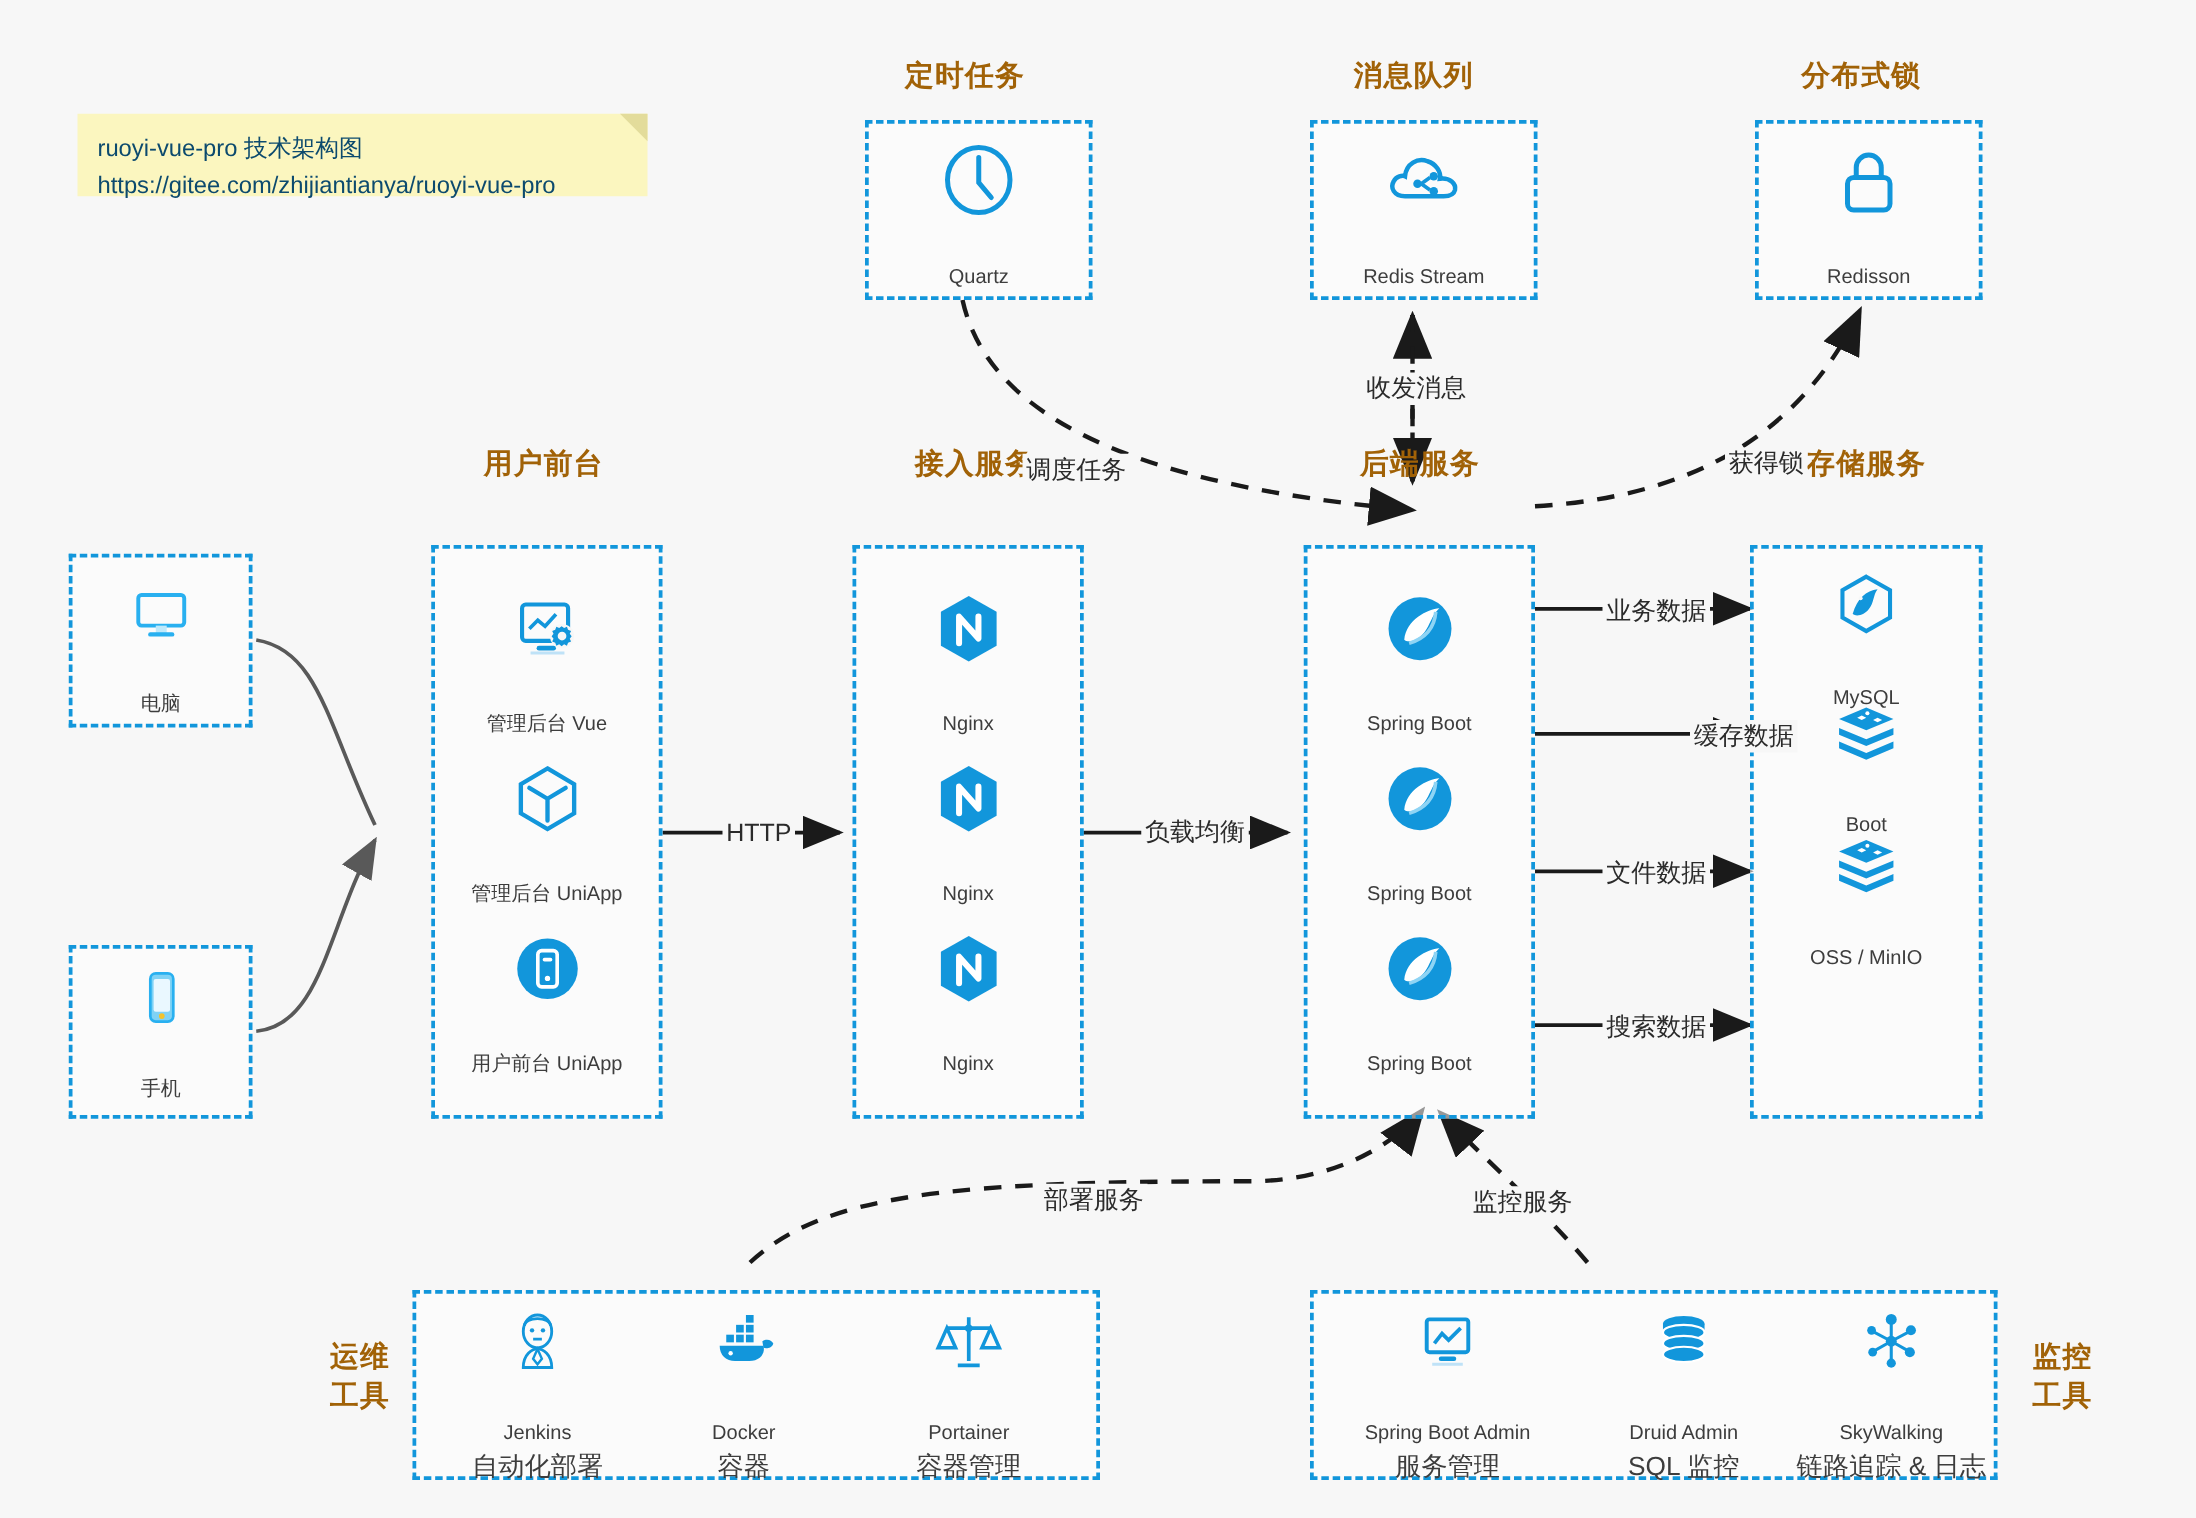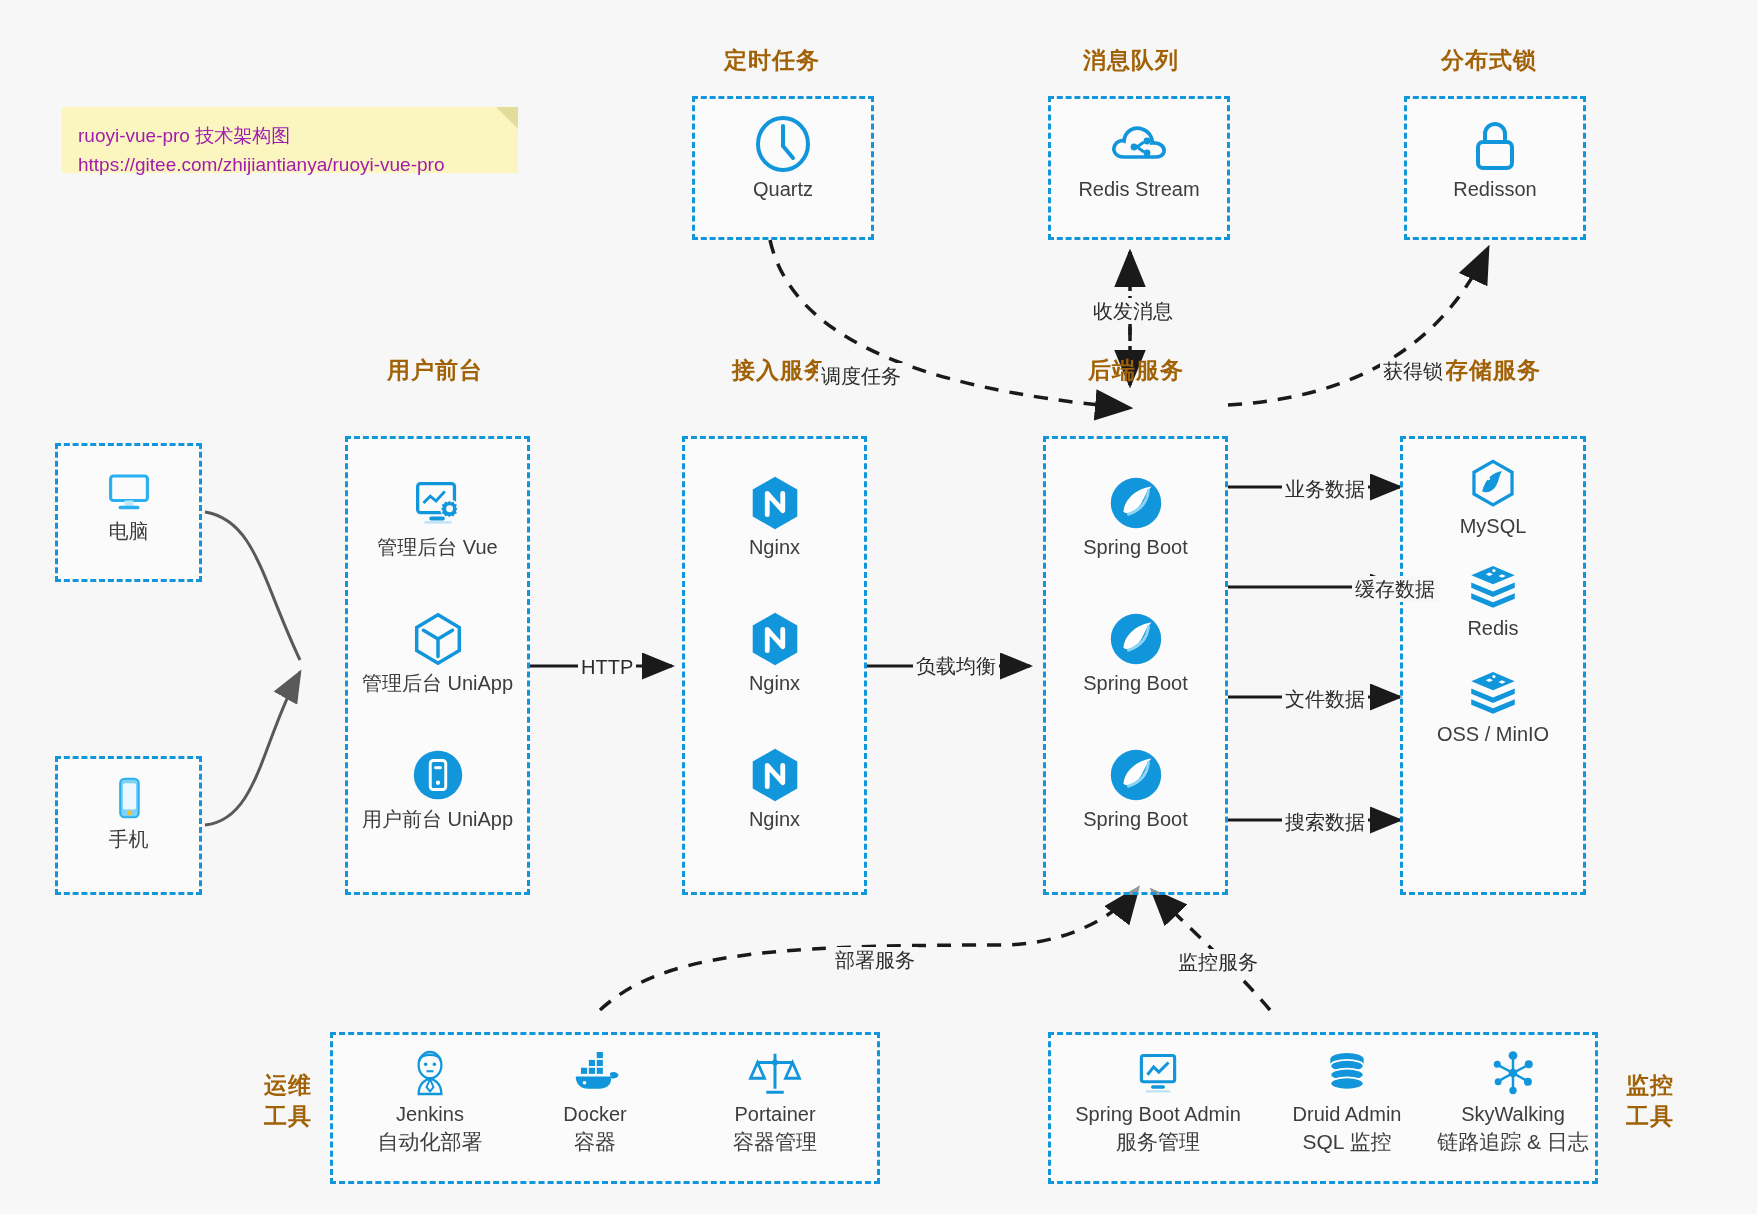--- a/index.html
+++ b/index.html
@@ -8,24 +8,24 @@
     background:#f7f7f7;
     font-family:"Liberation Sans","DejaVu Sans",sans-serif;
     position:relative;overflow:hidden;
     color:#333;
   }
   .stage{position:absolute;left:0;top:0;width:1757px;height:1214px;}
   svg.wires{position:absolute;left:0;top:0;width:1757px;height:1214px;pointer-events:none;}
 
   
   .note{
-    position:absolute;left:62px;top:107px;width:456px;height:66px;
+    position:absolute;left:62px;top:91px;width:456px;height:66px;
     background:#fbf6bf;
     padding:14px 16px 0 16px;box-sizing:border-box;
-    font-size:19px;line-height:29px;color:#a21caf;
+    font-size:19px;line-height:29px;color:#0c4a6e;
   }
   .note .fold{
     position:absolute;right:0;top:0;width:0;height:0;
     border-left:22px solid transparent;border-top:22px solid #e3dc9b;
   }
   .note div{white-space:nowrap;}
 
   
   .gtitle{
     position:absolute;color:#a16207;font-weight:bold;font-size:23px;
@@ -34,21 +34,21 @@
   .gtitle.vert{width:60px;line-height:31px;white-space:normal;}
 
   
   .box{
     position:absolute;box-sizing:border-box;
     border:3px dashed #1296db;background:rgba(255,255,255,0.55);
   }
 
   
   .node{position:absolute;text-align:center;}
-  .node .lbl{font-size:20px;color:#3d3d3d;line-height:27px;white-space:nowrap;}
+  .node .lbl{font-size:16px;color:#3d3d3d;line-height:27px;white-space:nowrap;margin-top:32px;}
   .node .sub{font-size:21px;color:#3d3d3d;line-height:27px;white-space:nowrap;}
   .ic{margin:0 auto;display:block;}
 
   
   .elabel{
     position:absolute;font-size:20px;color:#2b2b2b;background:#f7f7f7;
     padding:1px 3px;white-space:nowrap;line-height:24px;
   }
   .elabel.lat{font-family:"Liberation Sans",sans-serif;}
 </style>
@@ -251,21 +251,21 @@
 
   <div class="node" style="left:1400px;top:557px;width:186px;">
     <svg class="ic" width="58" height="58" viewBox="0 0 64 64">
       <path d="M32 10 L56 20 L32 30 L8 20 Z" fill="#1296db"></path>
       <path d="M8 28 L32 38 L56 28 L56 34 L32 44 L8 34 Z" fill="#1296db"></path>
       <path d="M8 40 L32 50 L56 40 L56 46 L32 56 L8 46 Z" fill="#1296db"></path>
       <path d="M24 19 l4-2 4 2-4 2z" fill="#ffffff"></path>
       <path d="M38 21 l4-2 4 2-4 2z" fill="#ffffff"></path>
       <circle cx="33" cy="15" r="1.8" fill="#ffffff"></circle>
     </svg>
-    <div class="lbl">Redis</div>
+    <div class="lbl">Boot</div>
   </div>
 
   <div class="node" style="left:1400px;top:663px;width:186px;">
     <svg class="ic" width="58" height="58" viewBox="0 0 64 64">
       <path d="M32 10 L56 20 L32 30 L8 20 Z" fill="#1296db"></path>
       <path d="M8 28 L32 38 L56 28 L56 34 L32 44 L8 34 Z" fill="#1296db"></path>
       <path d="M8 40 L32 50 L56 40 L56 46 L32 56 L8 46 Z" fill="#1296db"></path>
       <path d="M24 19 l4-2 4 2-4 2z" fill="#ffffff"></path>
       <path d="M38 21 l4-2 4 2-4 2z" fill="#ffffff"></path>
       <circle cx="33" cy="15" r="1.8" fill="#ffffff"></circle>

